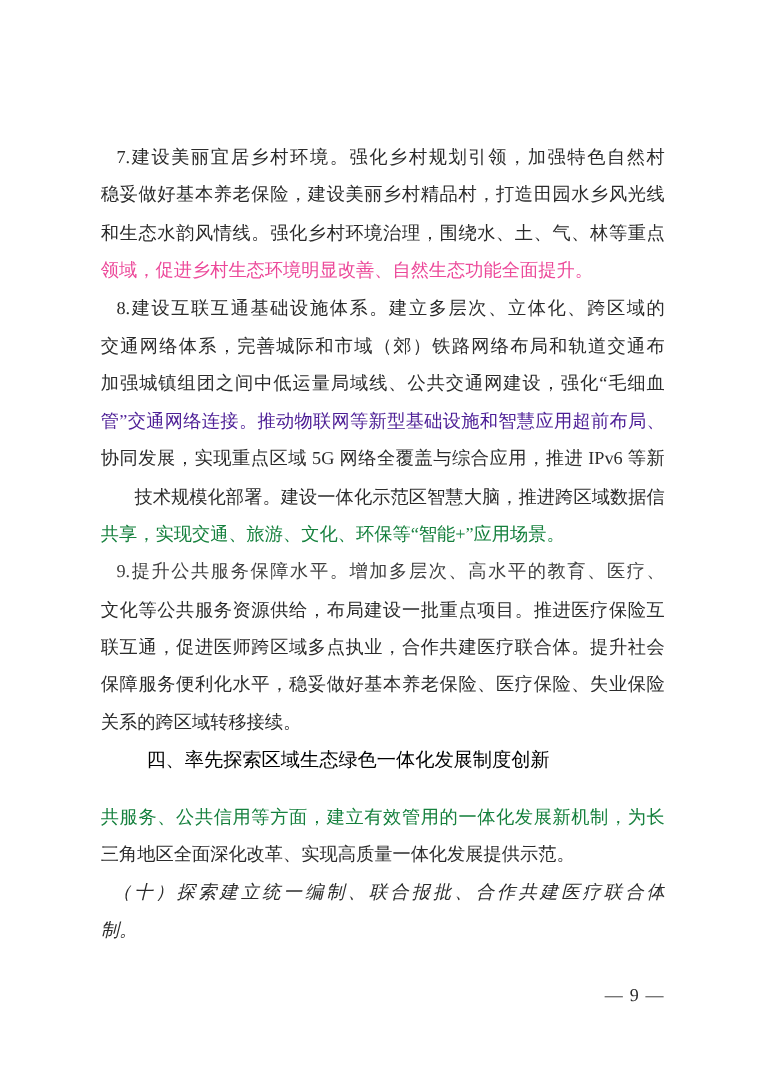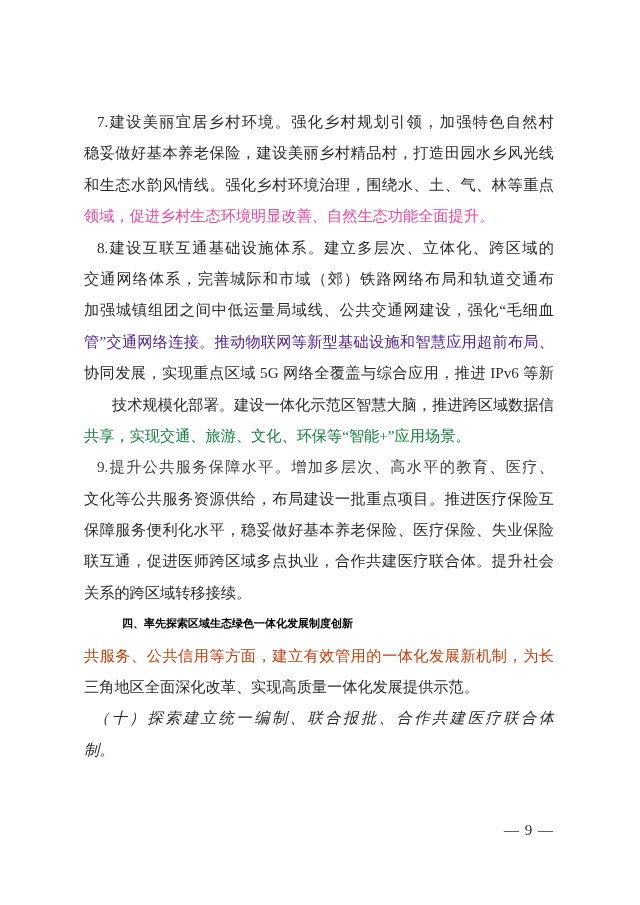--- a/index.html
+++ b/index.html
@@ -9,40 +9,40 @@
     font-family: "Liberation Serif", serif;
   }
   .page {
     position: relative;
     width: 640px; height: 905px;
     background: #ffffff;
     overflow: hidden;
   }
   .text-block {
     position: absolute;
-    left: 84px; top: 106px;
+    left: 84px; top: 116px;
     width: 470px;
   }
   .line {
     height: 31.4px;
     line-height: 31.4px;
     font-size: 15.2px;
     color: #2b2b2b;
     text-align: justify;
     text-align-last: justify;
     overflow: hidden;
     white-space: nowrap;
     white-space: normal;
   }
   .line.last { text-align-last: left; }
   .line.heading {
     font-family: "Liberation Sans", sans-serif;
-    font-weight: 700;
+    font-weight: 400;
     color: #000000;
-    font-size: 11px;
+    font-size: 16px;
     text-align-last: left;
   }
   .line.kai { font-style: italic; }
   .page-number {
     position: absolute;
     top: 820px;
     right: 86px;
     height: 20px;
     line-height: 20px;
     font-size: 15px;
@@ -61,23 +61,23 @@
       <div class="line body last" style="color: #ec4899;">领域，促进乡村生态环境明显改善、自然生态功能全面提升。</div>
       <div class="line body" style="padding-left: 13px; color: rgb(43, 43, 43);">8.建设互联互通基础设施体系。建立多层次、立体化、跨区域的</div>
       <div class="line body" style="color: rgb(43, 43, 43);">交通网络体系，完善城际和市域（郊）铁路网络布局和轨道交通布局，</div>
       <div class="line body" style="color: rgb(43, 43, 43);">加强城镇组团之间中低运量局域线、公共交通网建设，强化“毛细血</div>
       <div class="line body" style="color: #4c1d95;">管”交通网络连接。推动物联网等新型基础设施和智慧应用超前布局、</div>
       <div class="line body" style="color: rgb(43, 43, 43);">协同发展，实现重点区域 5G 网络全覆盖与综合应用，推进 IPv6 等新</div>
       <div class="line body" style="color: rgb(43, 43, 43); margin-left: 28px;">技术规模化部署。建设一体化示范区智慧大脑，推进跨区域数据信息</div>
       <div class="line body last" style="color: #15803d;">共享，实现交通、旅游、文化、环保等“智能+”应用场景。</div>
       <div class="line body" style="padding-left: 13px; color: #404040;">9.提升公共服务保障水平。增加多层次、高水平的教育、医疗、</div>
       <div class="line body" style="color: rgb(43, 43, 43);">文化等公共服务资源供给，布局建设一批重点项目。推进医疗保险互</div>
+      <div class="line body" style="color: rgb(43, 43, 43);">联互通，促进医师跨区域多点执业，合作共建医疗联合体。提升社会</div>
       <div class="line body" style="color: rgb(43, 43, 43);">保障服务便利化水平，稳妥做好基本养老保险、医疗保险、失业保险</div>
-      <div class="line body" style="color: rgb(43, 43, 43);">联互通，促进医师跨区域多点执业，合作共建医疗联合体。提升社会</div>
       <div class="line body last" style="color: rgb(43, 43, 43);">关系的跨区域转移接续。</div>
       <div class="line heading last" style="padding-left: 38px; color: rgb(0, 0, 0);">四、率先探索区域生态绿色一体化发展制度创新</div>
-      <div class="line body" style="color: #c2410c;">共服务、公共信用等方面，建立有效管用的一体化发展新机制，为长</div>
+      <div class="line body" style="color: #15803d; margin-top: 16px;">共服务、公共信用等方面，建立有效管用的一体化发展新机制，为长</div>
       <div class="line body last" style="color: rgb(43, 43, 43);">三角地区全面深化改革、实现高质量一体化发展提供示范。</div>
       <div class="line kai" style="padding-left: 10px; color: rgb(43, 43, 43);">（十）探索建立统一编制、联合报批、合作共建医疗联合体</div>
       <div class="line kai last" style="color: rgb(43, 43, 43);">制。</div>
     </main>
   <div class="page-number">— 9 —</div>
 </div>
 
 </body></html>

